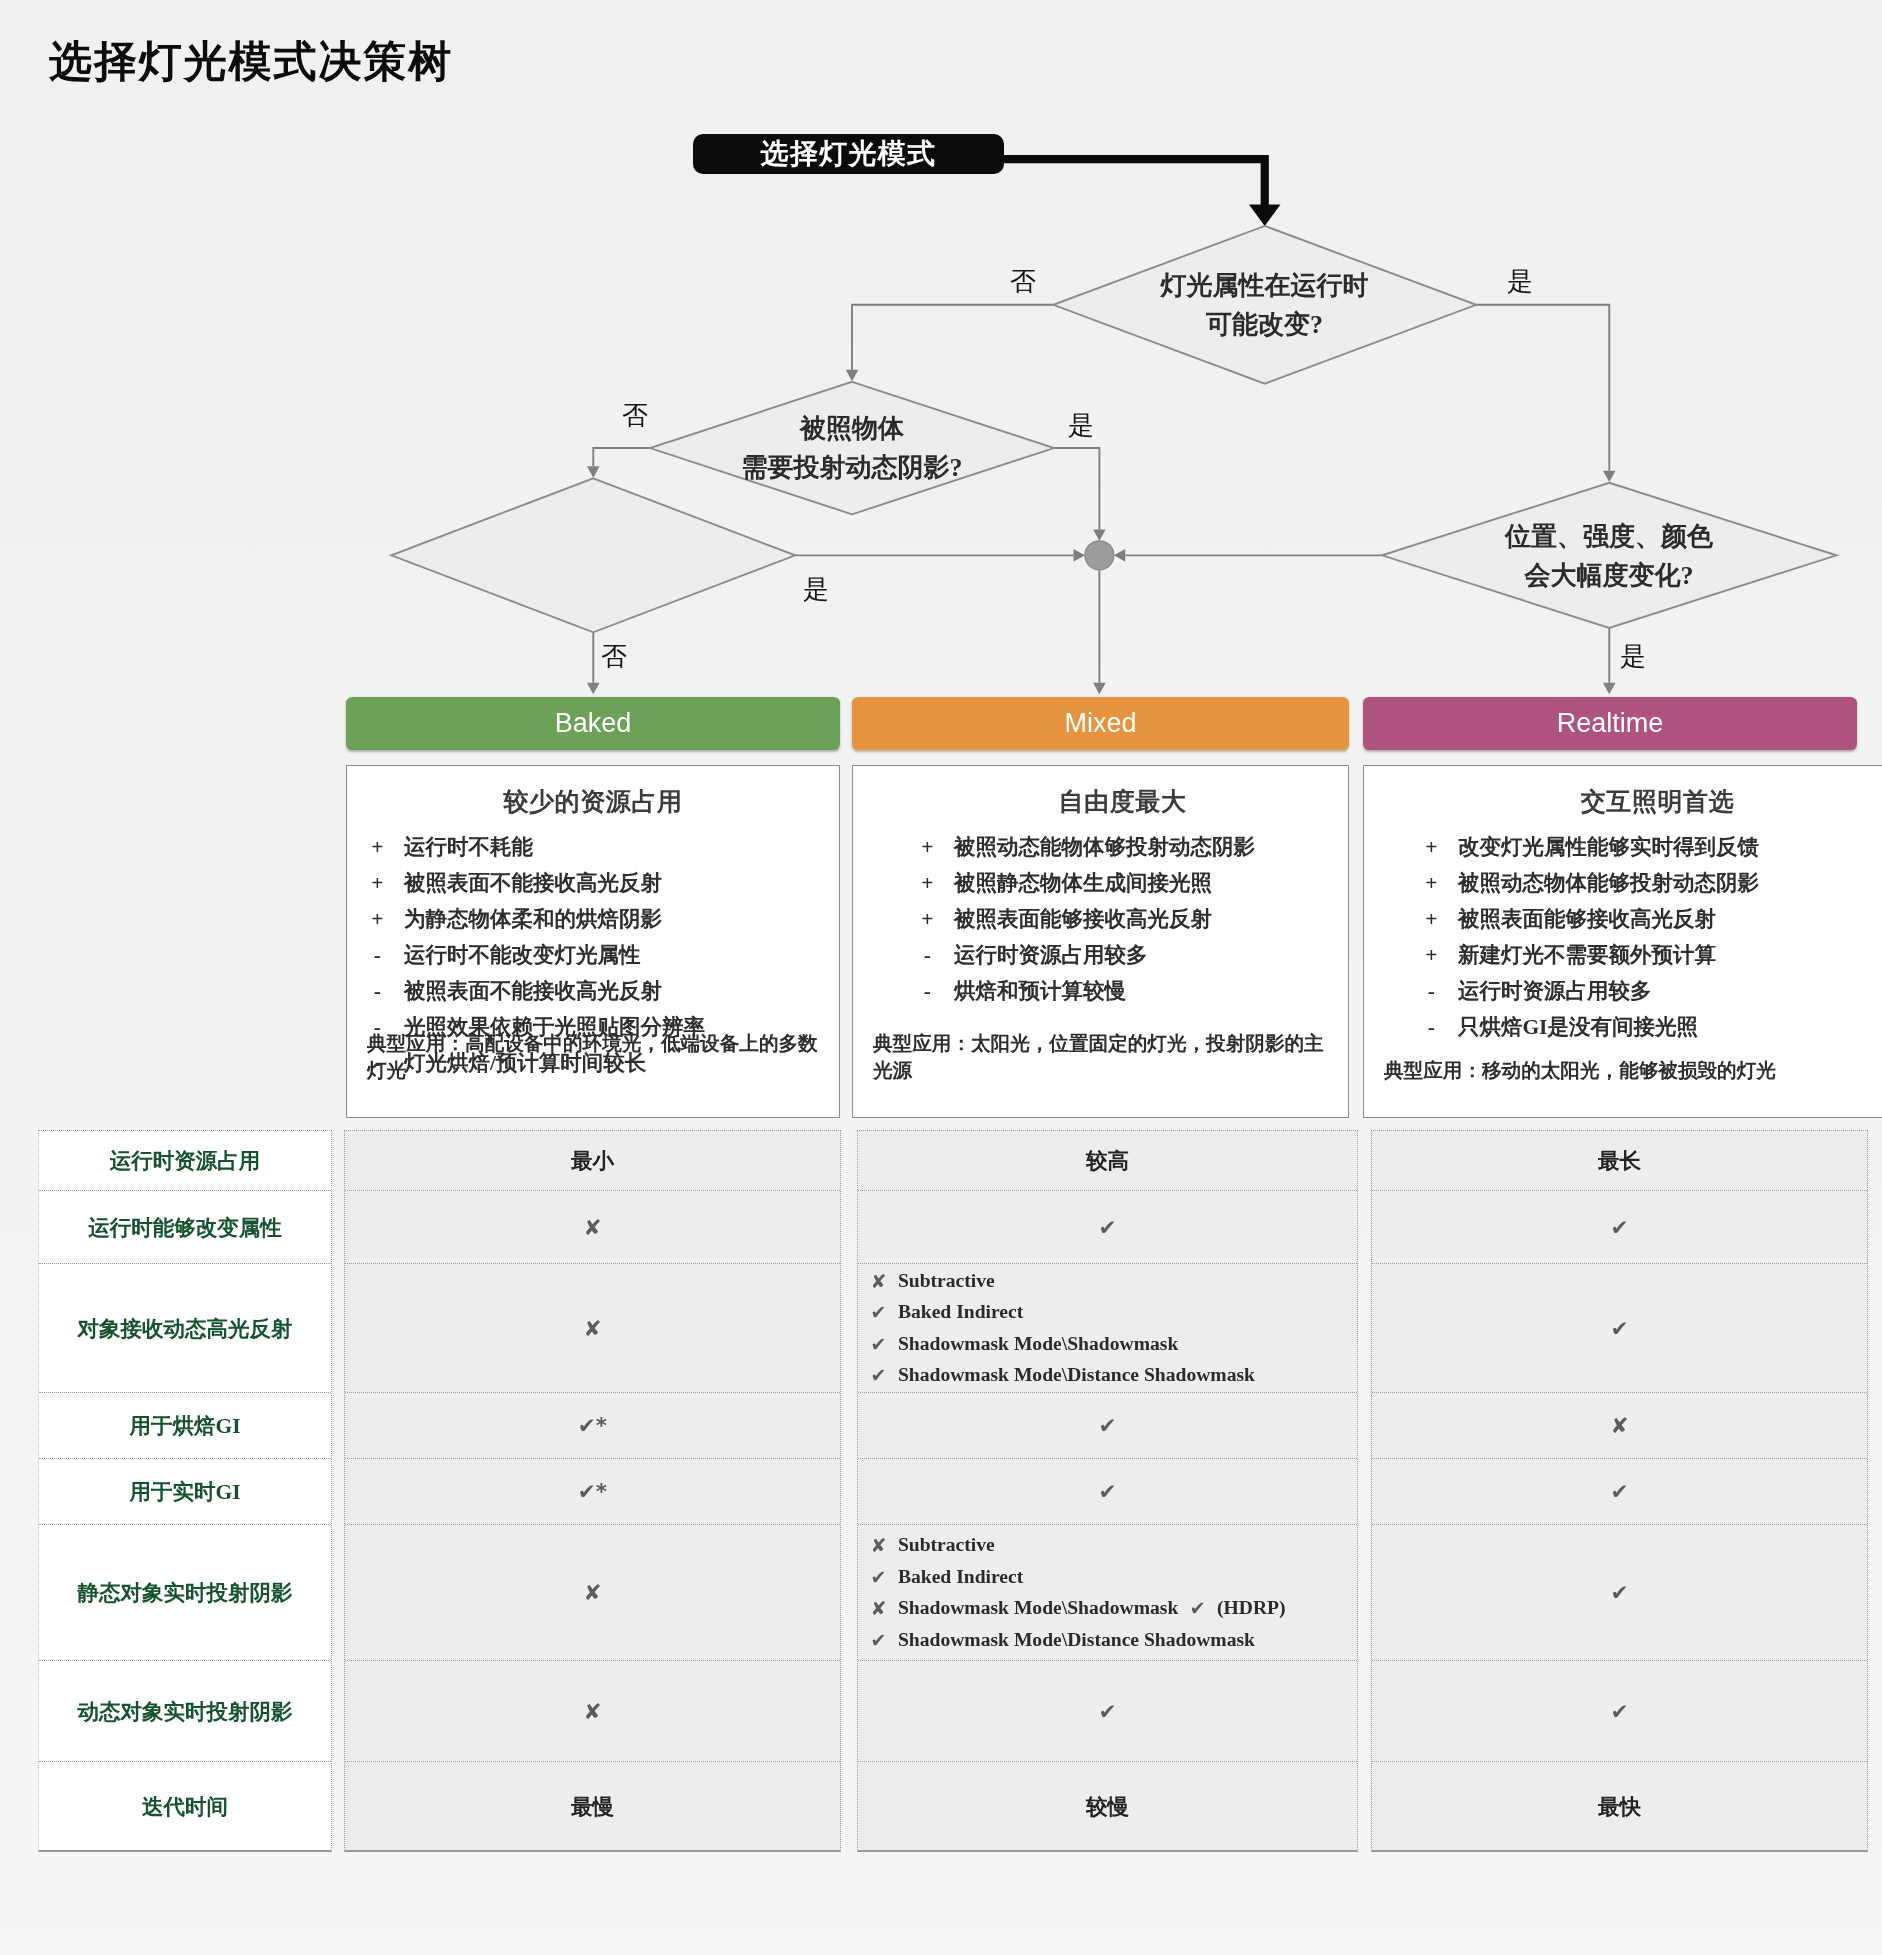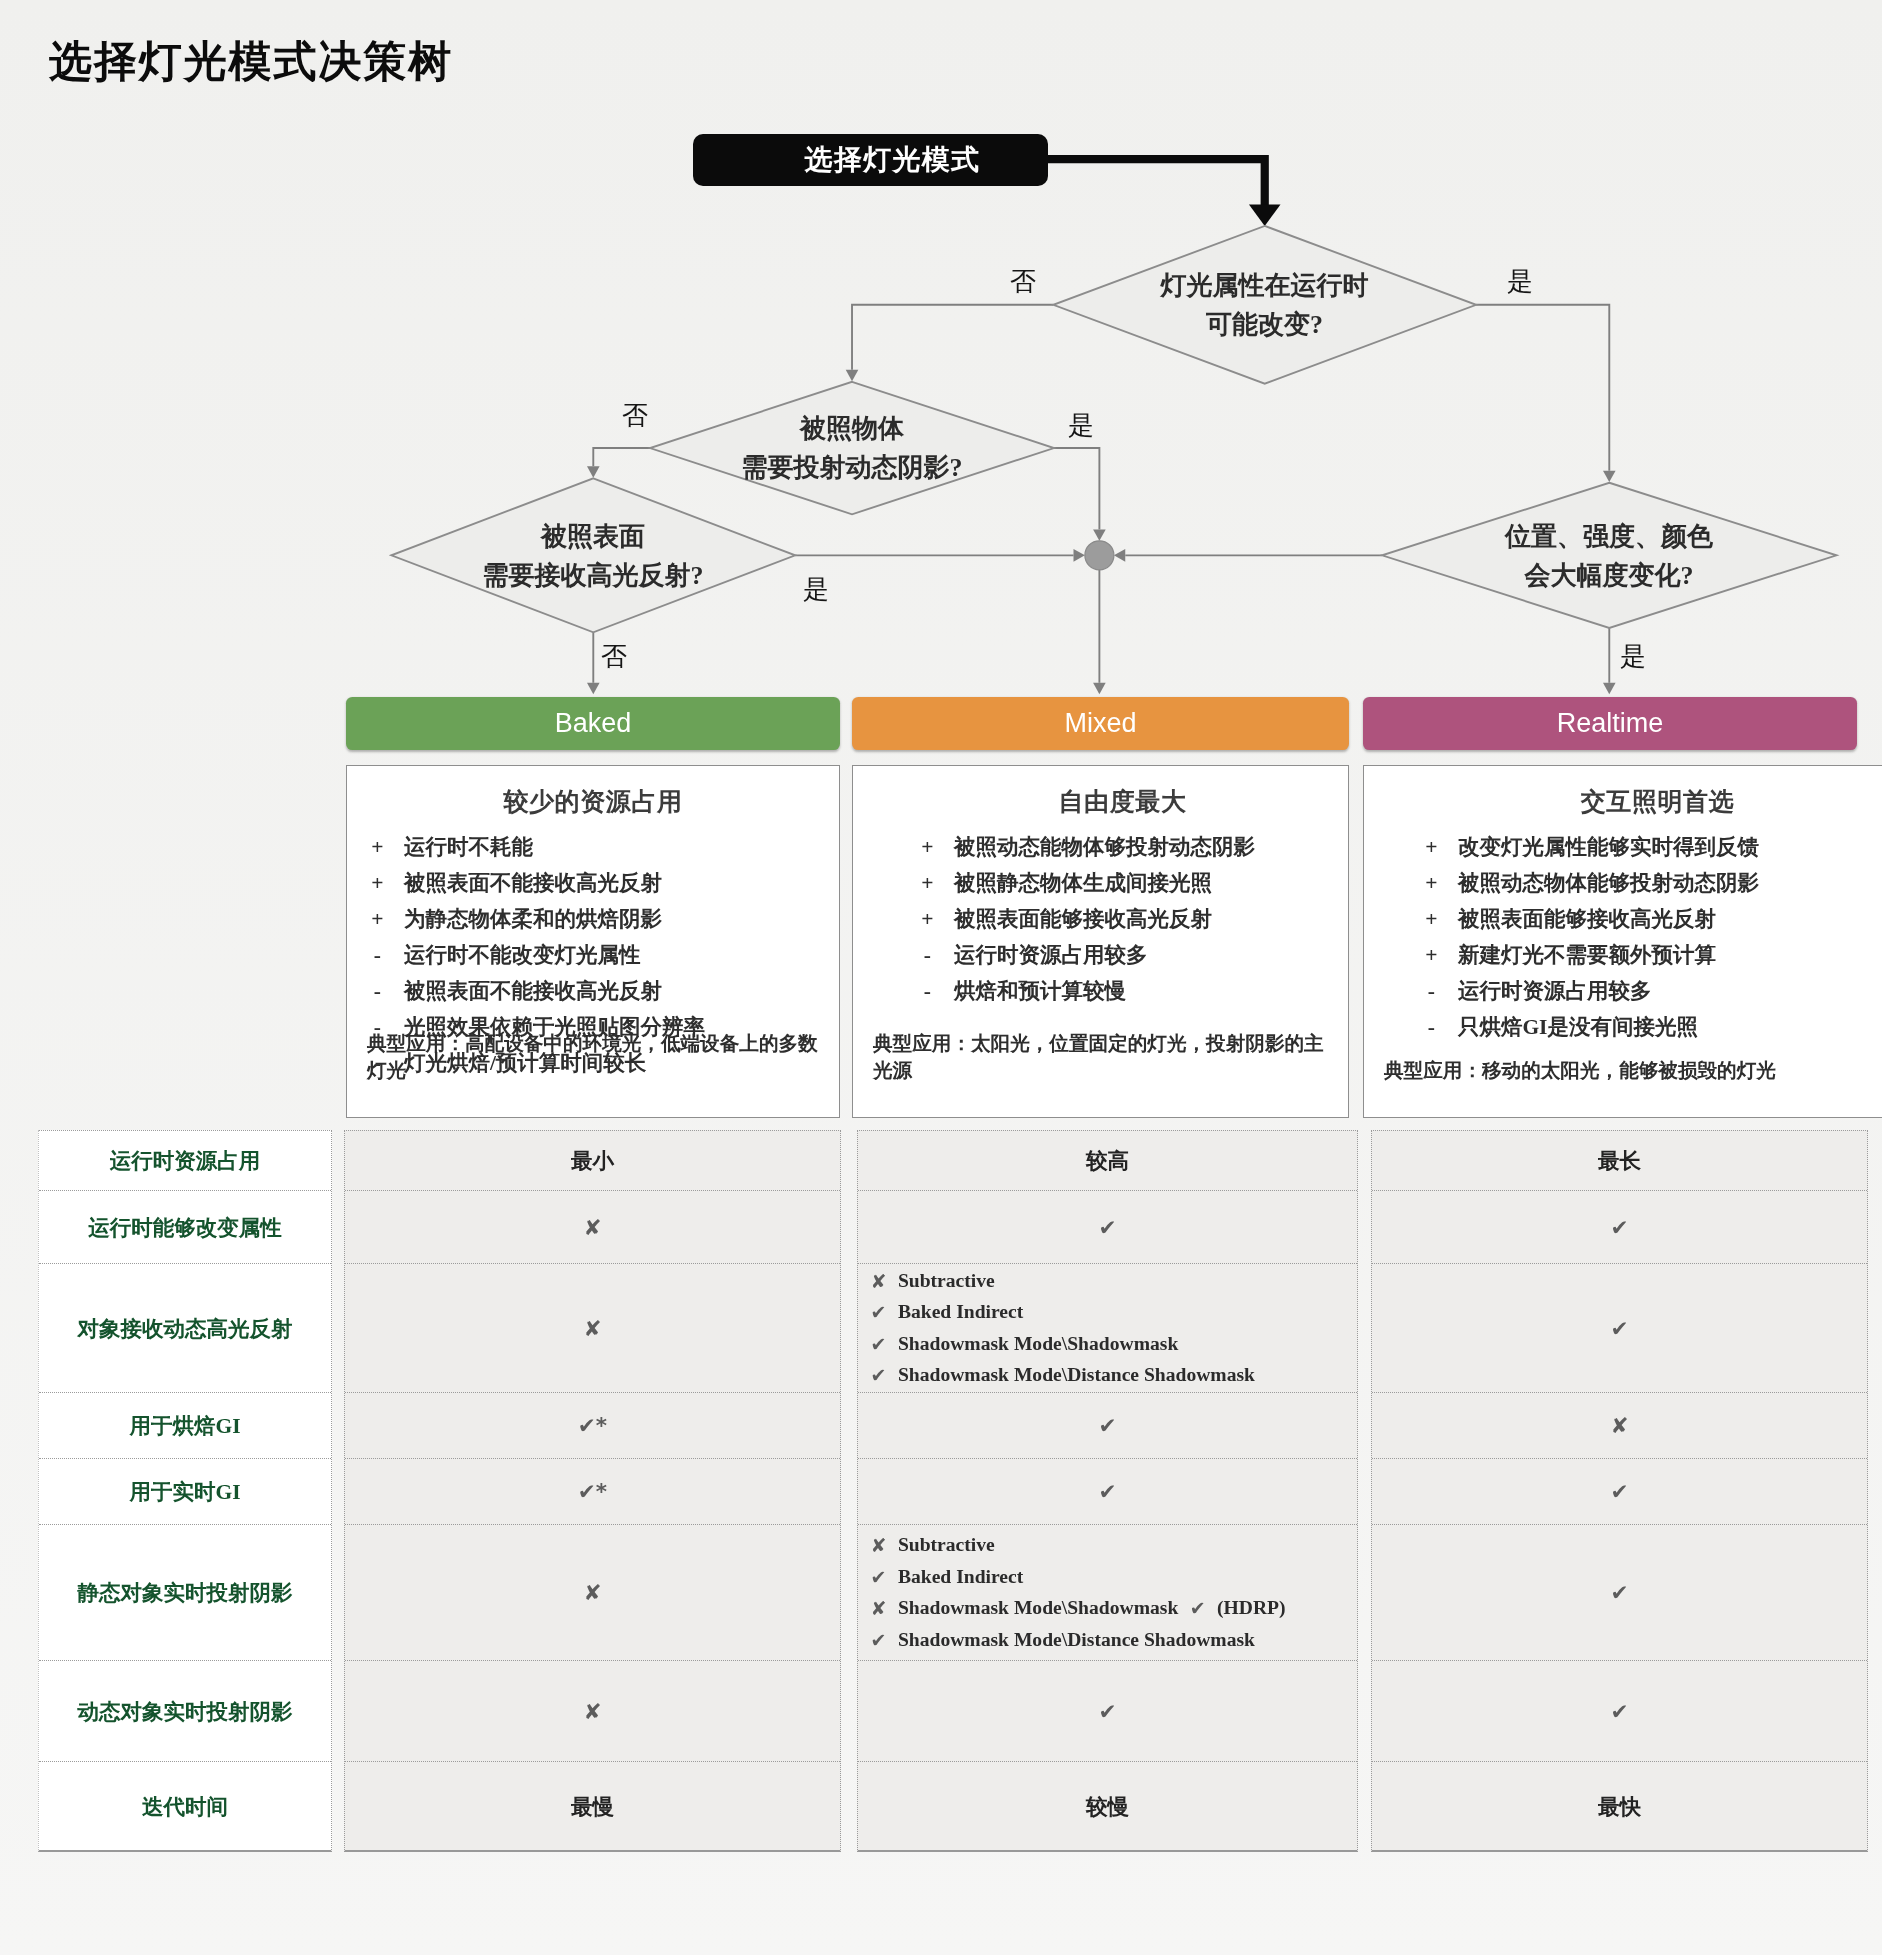--- a/index.html
+++ b/index.html
@@ -3,22 +3,22 @@
 <meta charset="utf-8">
 <style>
   html,body{margin:0;padding:0;background:#f2f2f0;}
   .canvas{position:relative;width:1882px;height:1955px;background:linear-gradient(#f0f0ee,#f6f6f5);
           font-family:"Liberation Serif","DejaVu Serif",serif;color:#222;overflow:hidden;}
   .wires{position:absolute;left:0;top:0;z-index:0;}
   .layer{position:absolute;left:0;top:0;width:100%;height:100%;z-index:1;pointer-events:none;}
 
   .page-title{position:absolute;left:49px;top:33px;margin:0;font-size:43px;font-weight:bold;color:#0c0c0c;letter-spacing:1.9px;}
 
-  .start-node{position:absolute;left:693px;top:134px;width:311px;height:52px;background:#0b0b0b;border-radius:10px;
-              color:#fff;display:flex;align-items:center;justify-content:center;font-size:28px;font-weight:bold;letter-spacing:1.3px;padding-left:44px;}
+  .start-node{position:absolute;left:693px;top:134px;width:311px;height:40px;background:#0b0b0b;border-radius:10px;
+              color:#fff;display:flex;align-items:center;justify-content:center;font-size:28px;font-weight:bold;letter-spacing:1.3px;}
 
   .diamond-text{position:absolute;display:flex;align-items:center;justify-content:center;text-align:center;
                 white-space:pre-line;font-weight:bold;font-size:26px;line-height:1.5;color:#2b2b2b;}
   .dt1{left:1053px;top:251px;width:423px;height:107px;}
   .dt2{left:650px;top:396px;width:404px;height:104px;}
   .dt3l{left:391px;top:504px;width:404px;height:104px;}
   .dt3r{left:1382px;top:504px;width:454px;height:104px;}
 
   .edge-label{position:absolute;font-size:26px;color:#161616;}
   .el-d1no{left:1010px;top:264px;}  .el-d1yes{left:1507px;top:264px;}
@@ -96,22 +96,20 @@
 
   <div class="layer">
     <h1 class="page-title">选择灯光模式决策树</h1>
 
     <div class="start-node">选择灯光模式</div>
 
     <div class="diamond-text dt1">灯光属性在运行时
 可能改变?</div>
     <div class="diamond-text dt2">被照物体
 需要投射动态阴影?</div>
-    <div class="diamond-text dt3l">被照表面
-需要接收高光反射?</div>
     <div class="diamond-text dt3r">位置、强度、颜色
 会大幅度变化?</div>
 
     <span class="edge-label el-d1no">否</span>
     <span class="edge-label el-d1yes">是</span>
     <span class="edge-label el-d2no">否</span>
     <span class="edge-label el-d2yes">是</span>
     <span class="edge-label el-d3lyes">是</span>
     <span class="edge-label el-d3lno">否</span>
     <span class="edge-label el-d3ryes">是</span>

